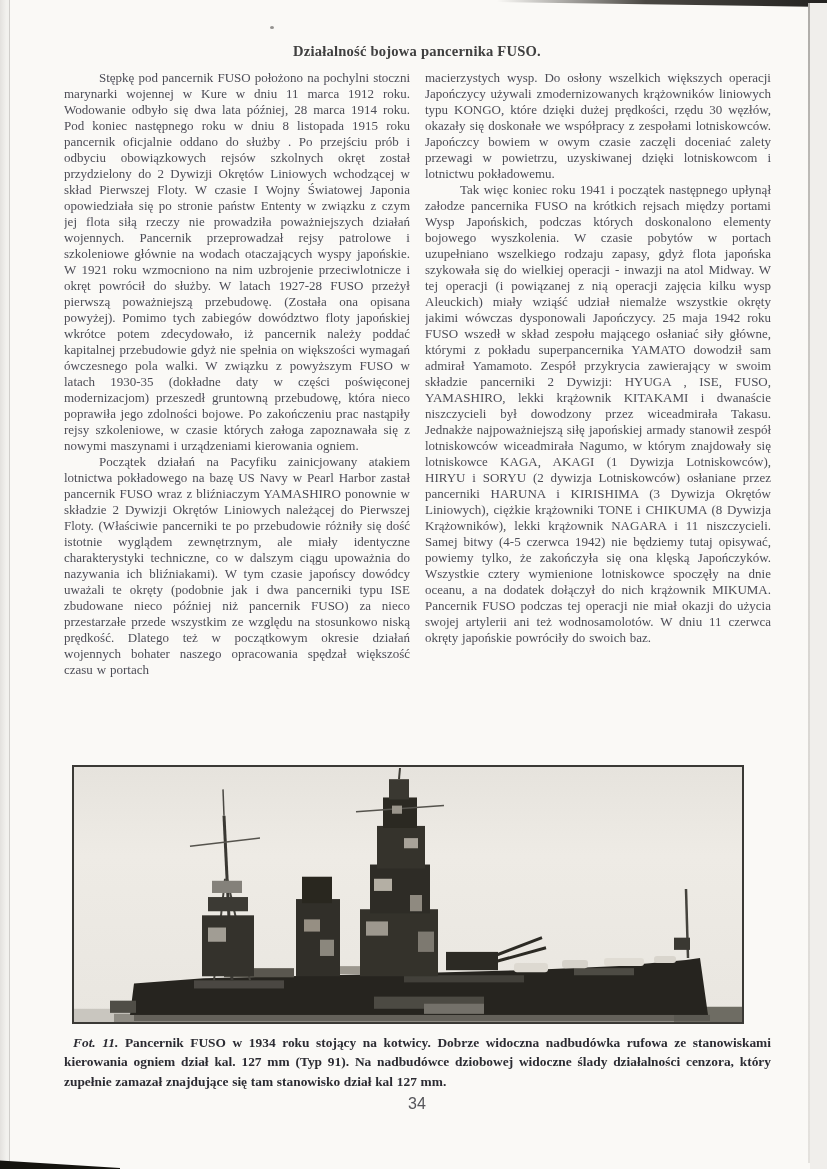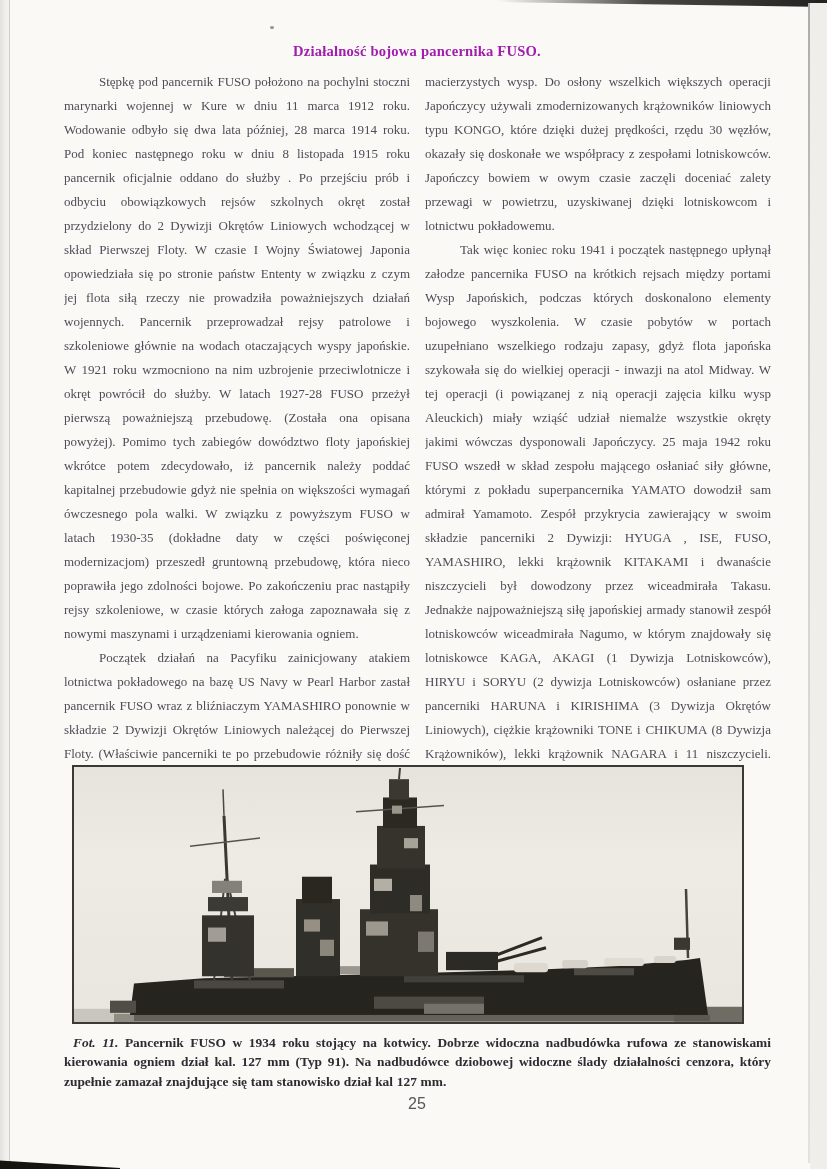--- a/index.html
+++ b/index.html
@@ -36,29 +36,29 @@
   }
   .speck{
     position:absolute;left:270px;top:26px;width:4px;height:3px;
     background:#93928f;border-radius:50%;
   }
 
   
   .title{
     position:absolute;left:64px;top:43px;width:706px;
     text-align:center;font-weight:bold;font-size:14.6px;
-    color:#a21caf;letter-spacing:.2px;
+    color:#404040;letter-spacing:.2px;
   }
   .columns{
     position:absolute;left:64px;top:70px;width:708px;height:694px;
     display:flex;gap:15px;overflow:hidden;
   }
   .col{
     width:346px;height:100%;
-    font-size:13px;line-height:24px;color:#4d4d57;
+    font-size:13px;line-height:16px;color:#4d4d57;
     text-align:justify;word-spacing:.6px;overflow:hidden;
   }
   .col p{margin:0;text-indent:35px;}
   .col p.cont{text-indent:0;font-family:Liberation Serif, serif;}
 
   
   .photo-frame{
     position:absolute;left:72px;top:765px;width:668px;height:255px;
     border:2px solid #3a3935;background:#e8e5e0;
   }
@@ -173,15 +173,15 @@
       <rect x="36" y="230" width="26" height="12" fill="#4f4d46"></rect>
 
       <rect x="60" y="244" width="576" height="6" fill="#55534c" opacity="0.75"></rect>
     </svg>
   </div>
 
   <div class="caption">
     <span class="cap-label">Fot. 11.</span><span> Pancernik FUSO w 1934 roku stojący na kotwicy. Dobrze widoczna nadbudówka rufowa ze stanowiskami kierowania ogniem dział kal. 127 mm (Typ 91). Na nadbudówce dziobowej widoczne ślady działalności cenzora, który zupełnie zamazał znajdujące się tam stanowisko dział kal 127 mm.</span>
   </div>
 
-  <div class="page-number">25</div>
+  <div class="page-number">34</div>
 
 </div>
 
 </body></html>

